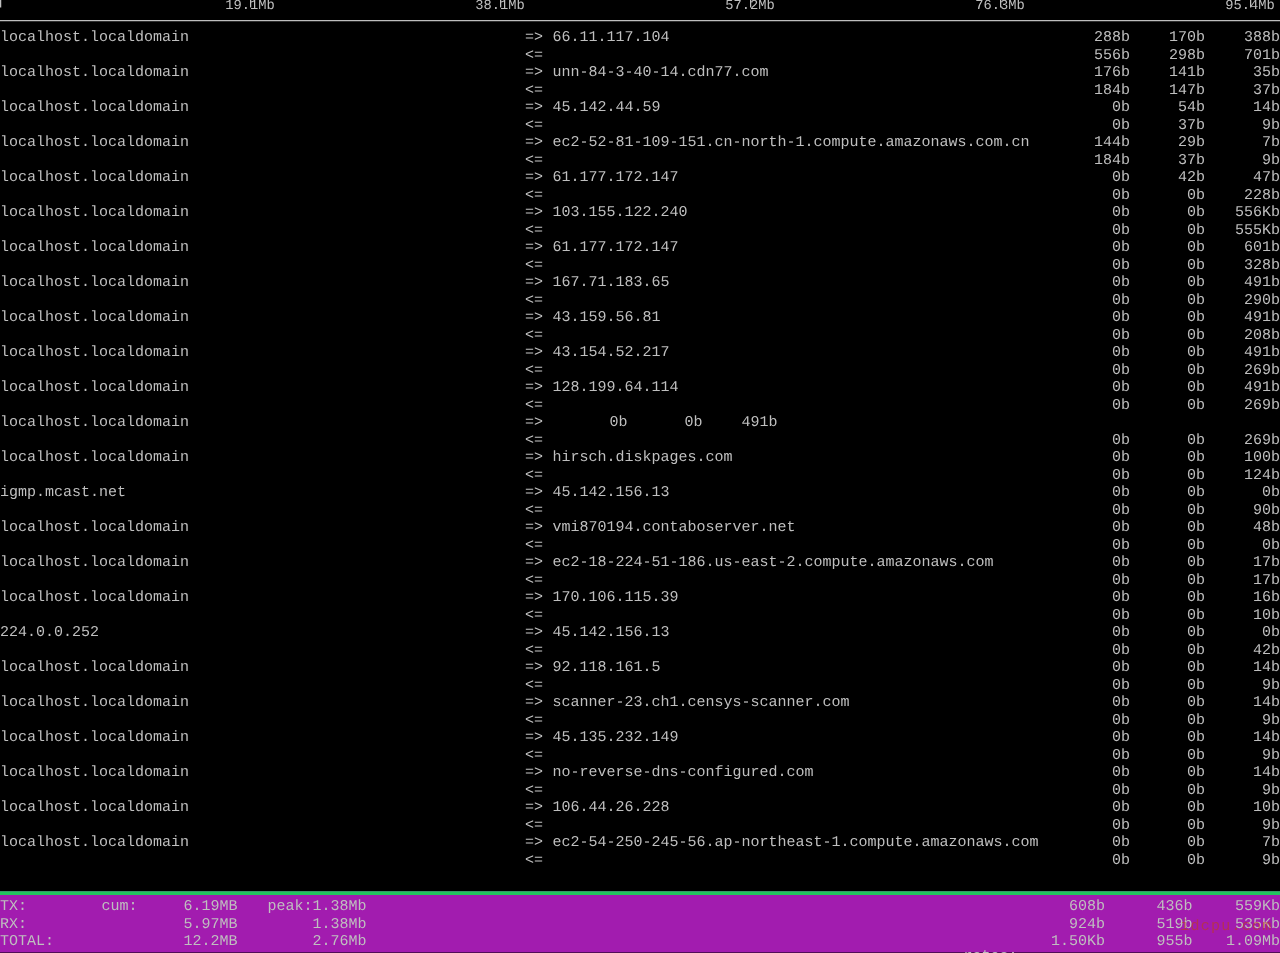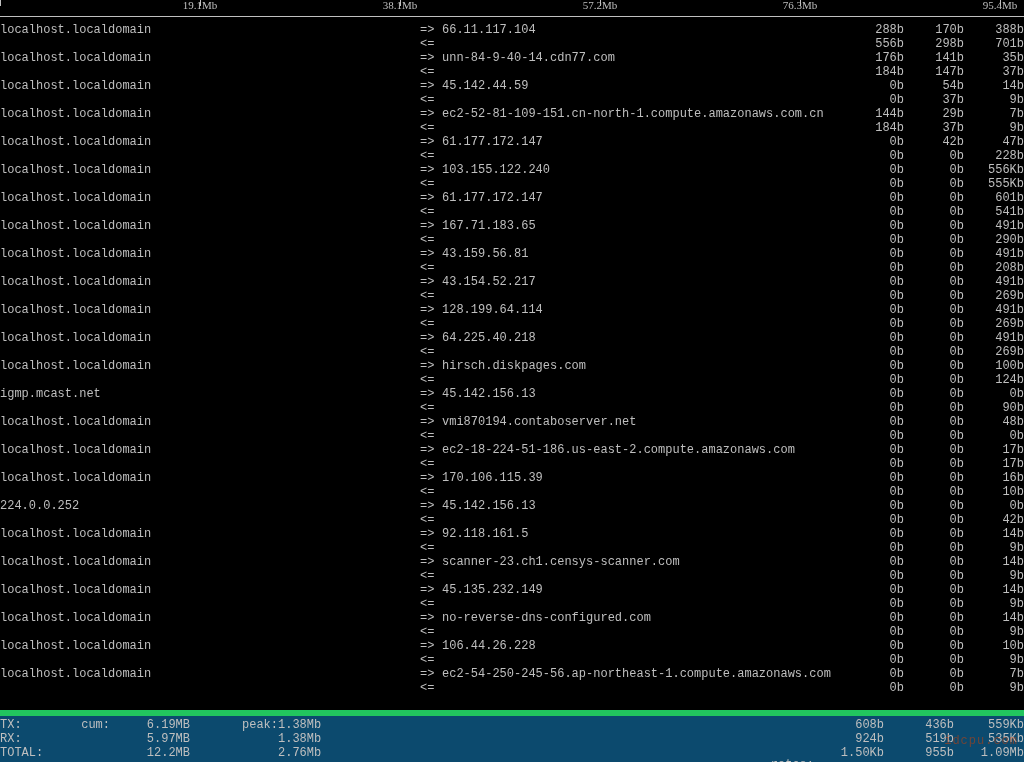--- a/index.html
+++ b/index.html
@@ -11,21 +11,20 @@
     line-height:14px;
     width:1024px;
     height:762px;
     overflow:hidden;
   }
   .scale{
     position:relative;
     height:16px;
     border-bottom:1px solid #bfbfbf;
     margin-bottom:6px;
-    font-family:Liberation Serif, serif;
   }
   .scale .tick{
     position:absolute;
     top:0;
     height:6px;
     border-left:1px solid #bfbfbf;
   }
   .scale .ticklabel{
     position:absolute;
     top:-2px;
@@ -58,34 +57,34 @@
     overflow:hidden;
   }
   .num{
     width:60px;
     text-align:right;
   }
   .totals{
     position:absolute;
     left:0;right:0;
     bottom:0;
-    border-top:6px solid #22c55e;
+    border-top:3px solid #22c55e;
     padding-top:2px;
     height:44px;
-    background:#0c4a6e;
+    background:#a21caf;
   }
   .tline{
     display:flex;
     white-space:pre;
     height:14px;
   }
   .tlabel{width:50px;}
   .tclabel{width:60px;text-align:right;}
   .tcval{width:80px;text-align:right;}
-  .tplabel{width:60px;text-align:right;margin-left:28px;}
+  .tplabel{width:60px;text-align:right;}
   .tpval{width:80px;text-align:left;}
   .tspacer{flex:1;}
   .trlabel{width:60px;text-align:right;margin-top:40px;}
   .tn{width:70px;text-align:right;}
   .watermark{
     position:absolute;
     right:6px;
     bottom:14px;
     color:#c2410c;
     opacity:.55;
@@ -110,61 +109,61 @@
     <div class="tick" style="left: 1000px;"></div>
     <div class="ticklabel" style="left: 1000px;">95.4Mb</div>
   </div>
 
 <div class="rows" id="rows">
     <div class="pair">
       <div class="line"><span class="src">localhost.localdomain</span><span class="arrow">=&gt;</span><span class="dst">66.11.117.104</span><span class="num">288b</span><span class="num">170b</span><span class="num">388b</span></div>
       <div class="line"><span class="src"></span><span class="arrow">&lt;=</span><span class="dst"></span><span class="num">556b</span><span class="num">298b</span><span class="num">701b</span></div>
     </div>
     <div class="pair">
-      <div class="line"><span class="src">localhost.localdomain</span><span class="arrow">=&gt;</span><span class="dst">unn-84-9-40-14.cdn77.com</span><span class="num">176b</span><span class="num">141b</span><span class="num">35b</span></div>
+      <div class="line"><span class="src">localhost.localdomain</span><span class="arrow">=&gt;</span><span class="dst">unn-84-3-40-14.cdn77.com</span><span class="num">176b</span><span class="num">141b</span><span class="num">35b</span></div>
       <div class="line"><span class="src"></span><span class="arrow">&lt;=</span><span class="dst"></span><span class="num">184b</span><span class="num">147b</span><span class="num">37b</span></div>
     </div>
     <div class="pair">
       <div class="line"><span class="src">localhost.localdomain</span><span class="arrow">=&gt;</span><span class="dst">45.142.44.59</span><span class="num">0b</span><span class="num">54b</span><span class="num">14b</span></div>
       <div class="line"><span class="src"></span><span class="arrow">&lt;=</span><span class="dst"></span><span class="num">0b</span><span class="num">37b</span><span class="num">9b</span></div>
     </div>
     <div class="pair">
       <div class="line"><span class="src">localhost.localdomain</span><span class="arrow">=&gt;</span><span class="dst">ec2-52-81-109-151.cn-north-1.compute.amazonaws.com.cn</span><span class="num">144b</span><span class="num">29b</span><span class="num">7b</span></div>
       <div class="line"><span class="src"></span><span class="arrow">&lt;=</span><span class="dst"></span><span class="num">184b</span><span class="num">37b</span><span class="num">9b</span></div>
     </div>
     <div class="pair">
       <div class="line"><span class="src">localhost.localdomain</span><span class="arrow">=&gt;</span><span class="dst">61.177.172.147</span><span class="num">0b</span><span class="num">42b</span><span class="num">47b</span></div>
       <div class="line"><span class="src"></span><span class="arrow">&lt;=</span><span class="dst"></span><span class="num">0b</span><span class="num">0b</span><span class="num">228b</span></div>
     </div>
     <div class="pair">
       <div class="line"><span class="src">localhost.localdomain</span><span class="arrow">=&gt;</span><span class="dst">103.155.122.240</span><span class="num">0b</span><span class="num">0b</span><span class="num">556Kb</span></div>
       <div class="line"><span class="src"></span><span class="arrow">&lt;=</span><span class="dst"></span><span class="num">0b</span><span class="num">0b</span><span class="num">555Kb</span></div>
     </div>
     <div class="pair">
       <div class="line"><span class="src">localhost.localdomain</span><span class="arrow">=&gt;</span><span class="dst">61.177.172.147</span><span class="num">0b</span><span class="num">0b</span><span class="num">601b</span></div>
-      <div class="line"><span class="src"></span><span class="arrow">&lt;=</span><span class="dst"></span><span class="num">0b</span><span class="num">0b</span><span class="num">541b</span></div>
+      <div class="line"><span class="src"></span><span class="arrow">&lt;=</span><span class="dst"></span><span class="num">0b</span><span class="num">0b</span><span class="num">328b</span></div>
     </div>
     <div class="pair">
       <div class="line"><span class="src">localhost.localdomain</span><span class="arrow">=&gt;</span><span class="dst">167.71.183.65</span><span class="num">0b</span><span class="num">0b</span><span class="num">491b</span></div>
       <div class="line"><span class="src"></span><span class="arrow">&lt;=</span><span class="dst"></span><span class="num">0b</span><span class="num">0b</span><span class="num">290b</span></div>
     </div>
     <div class="pair">
       <div class="line"><span class="src">localhost.localdomain</span><span class="arrow">=&gt;</span><span class="dst">43.159.56.81</span><span class="num">0b</span><span class="num">0b</span><span class="num">491b</span></div>
       <div class="line"><span class="src"></span><span class="arrow">&lt;=</span><span class="dst"></span><span class="num">0b</span><span class="num">0b</span><span class="num">208b</span></div>
     </div>
     <div class="pair">
       <div class="line"><span class="src">localhost.localdomain</span><span class="arrow">=&gt;</span><span class="dst">43.154.52.217</span><span class="num">0b</span><span class="num">0b</span><span class="num">491b</span></div>
       <div class="line"><span class="src"></span><span class="arrow">&lt;=</span><span class="dst"></span><span class="num">0b</span><span class="num">0b</span><span class="num">269b</span></div>
     </div>
     <div class="pair">
       <div class="line"><span class="src">localhost.localdomain</span><span class="arrow">=&gt;</span><span class="dst">128.199.64.114</span><span class="num">0b</span><span class="num">0b</span><span class="num">491b</span></div>
       <div class="line"><span class="src"></span><span class="arrow">&lt;=</span><span class="dst"></span><span class="num">0b</span><span class="num">0b</span><span class="num">269b</span></div>
     </div>
     <div class="pair">
-      <div class="line"><span class="src">localhost.localdomain</span><span class="arrow">=&gt;</span><span class="dst">64.225.40.218</span><span class="num">0b</span><span class="num">0b</span><span class="num">491b</span></div>
+      <div class="line"><span class="src">localhost.localdomain</span><span class="arrow">=&gt;</span><span class="num">0b</span><span class="num">0b</span><span class="num">491b</span></div>
       <div class="line"><span class="src"></span><span class="arrow">&lt;=</span><span class="dst"></span><span class="num">0b</span><span class="num">0b</span><span class="num">269b</span></div>
     </div>
     <div class="pair">
       <div class="line"><span class="src">localhost.localdomain</span><span class="arrow">=&gt;</span><span class="dst">hirsch.diskpages.com</span><span class="num">0b</span><span class="num">0b</span><span class="num">100b</span></div>
       <div class="line"><span class="src"></span><span class="arrow">&lt;=</span><span class="dst"></span><span class="num">0b</span><span class="num">0b</span><span class="num">124b</span></div>
     </div>
     <div class="pair">
       <div class="line"><span class="src">igmp.mcast.net</span><span class="arrow">=&gt;</span><span class="dst">45.142.156.13</span><span class="num">0b</span><span class="num">0b</span><span class="num">0b</span></div>
       <div class="line"><span class="src"></span><span class="arrow">&lt;=</span><span class="dst"></span><span class="num">0b</span><span class="num">0b</span><span class="num">90b</span></div>
     </div>

